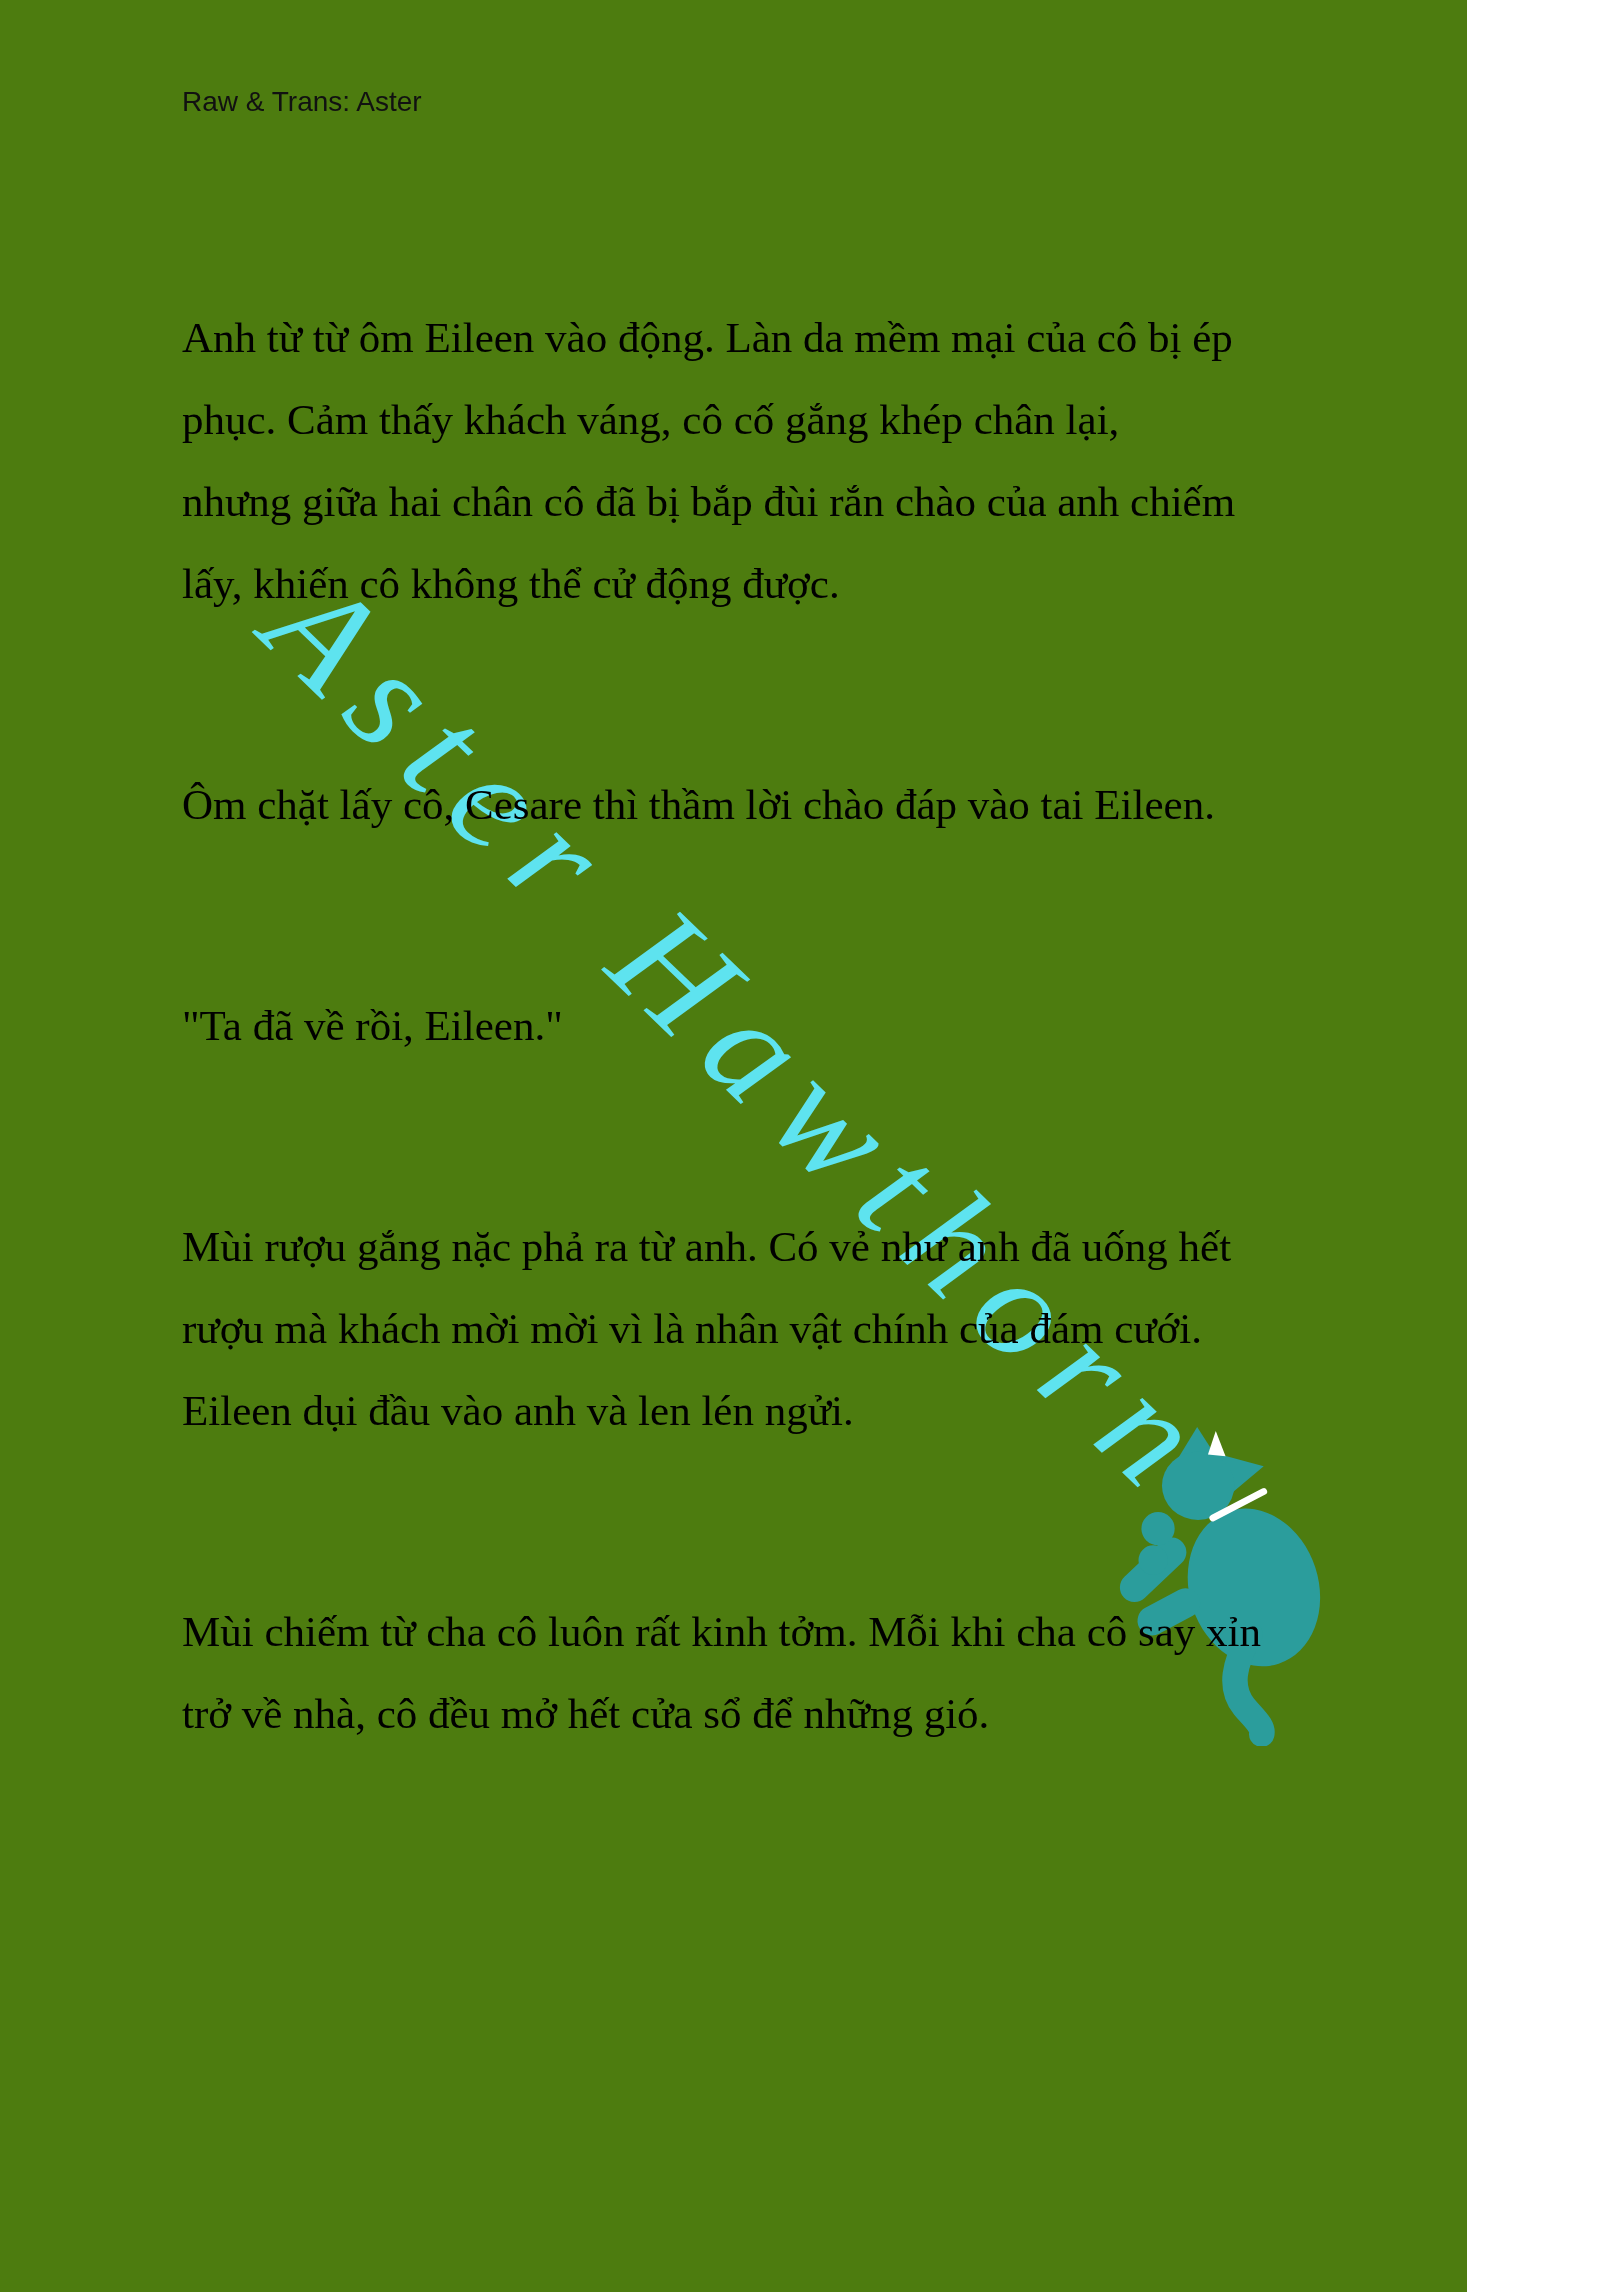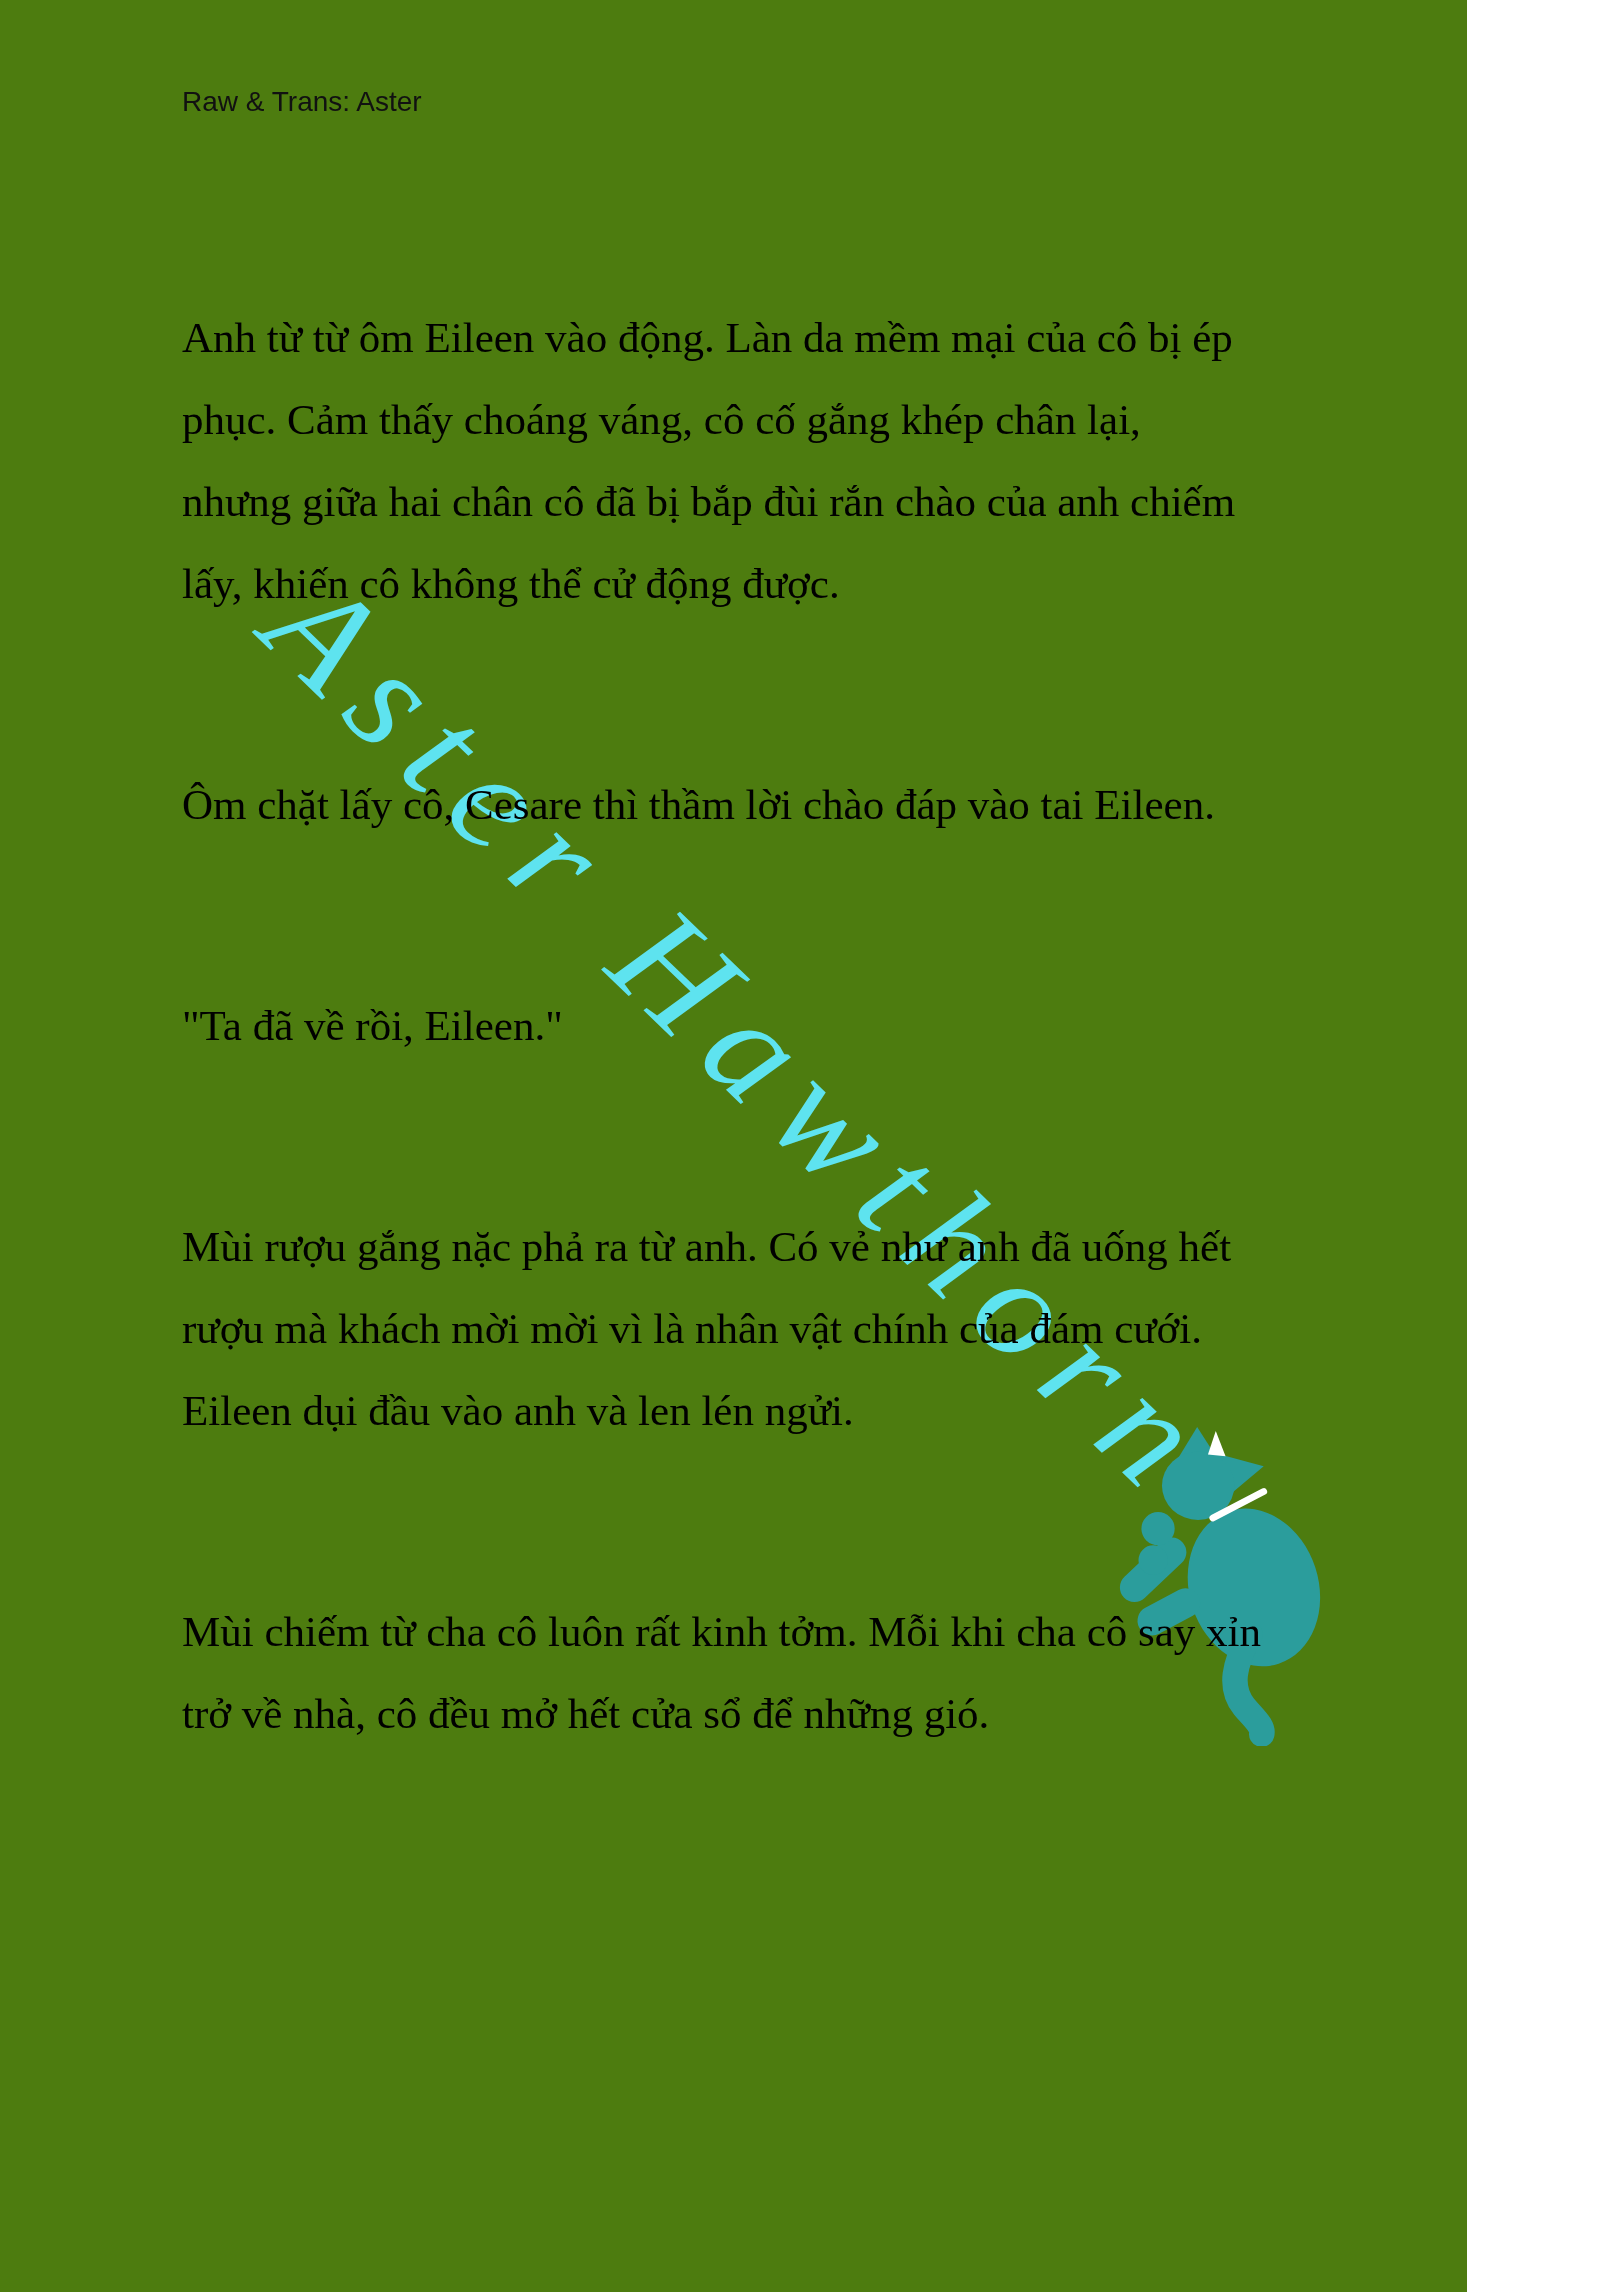--- a/index.html
+++ b/index.html
@@ -92,21 +92,21 @@
     <polygon class="cf" points="62,40 84,4 102,32"></polygon>
     <polygon class="cf" points="100,30 152,44 114,76"></polygon>
     <ellipse class="cf" cx="85" cy="64" rx="37" ry="35"></ellipse>
     <polygon class="wf" points="95,32 103,8 113,34"></polygon>
     <path class="ws" d="M100 97 L152 70"></path>
   </svg>
 
   <article class="body-text">
     <p>
       <span class="line">Anh từ từ ôm Eileen vào động. Làn da mềm mại của cô bị ép</span>
-      <span class="line">phục. Cảm thấy choáng váng, cô cố gắng khép chân lại,</span>
+      <span class="line">phục. Cảm thấy khách váng, cô cố gắng khép chân lại,</span>
       <span class="line">nhưng giữa hai chân cô đã bị bắp đùi rắn chào của anh chiếm</span>
       <span class="line">lấy, khiến cô không thể cử động được.</span>
     </p>
     <p>
       <span class="line">Ôm chặt lấy cô, Cesare thì thầm lời chào đáp vào tai Eileen.</span>
     </p>
     <p>
       <span class="line">"Ta đã về rồi, Eileen."</span>
     </p>
     <p>

